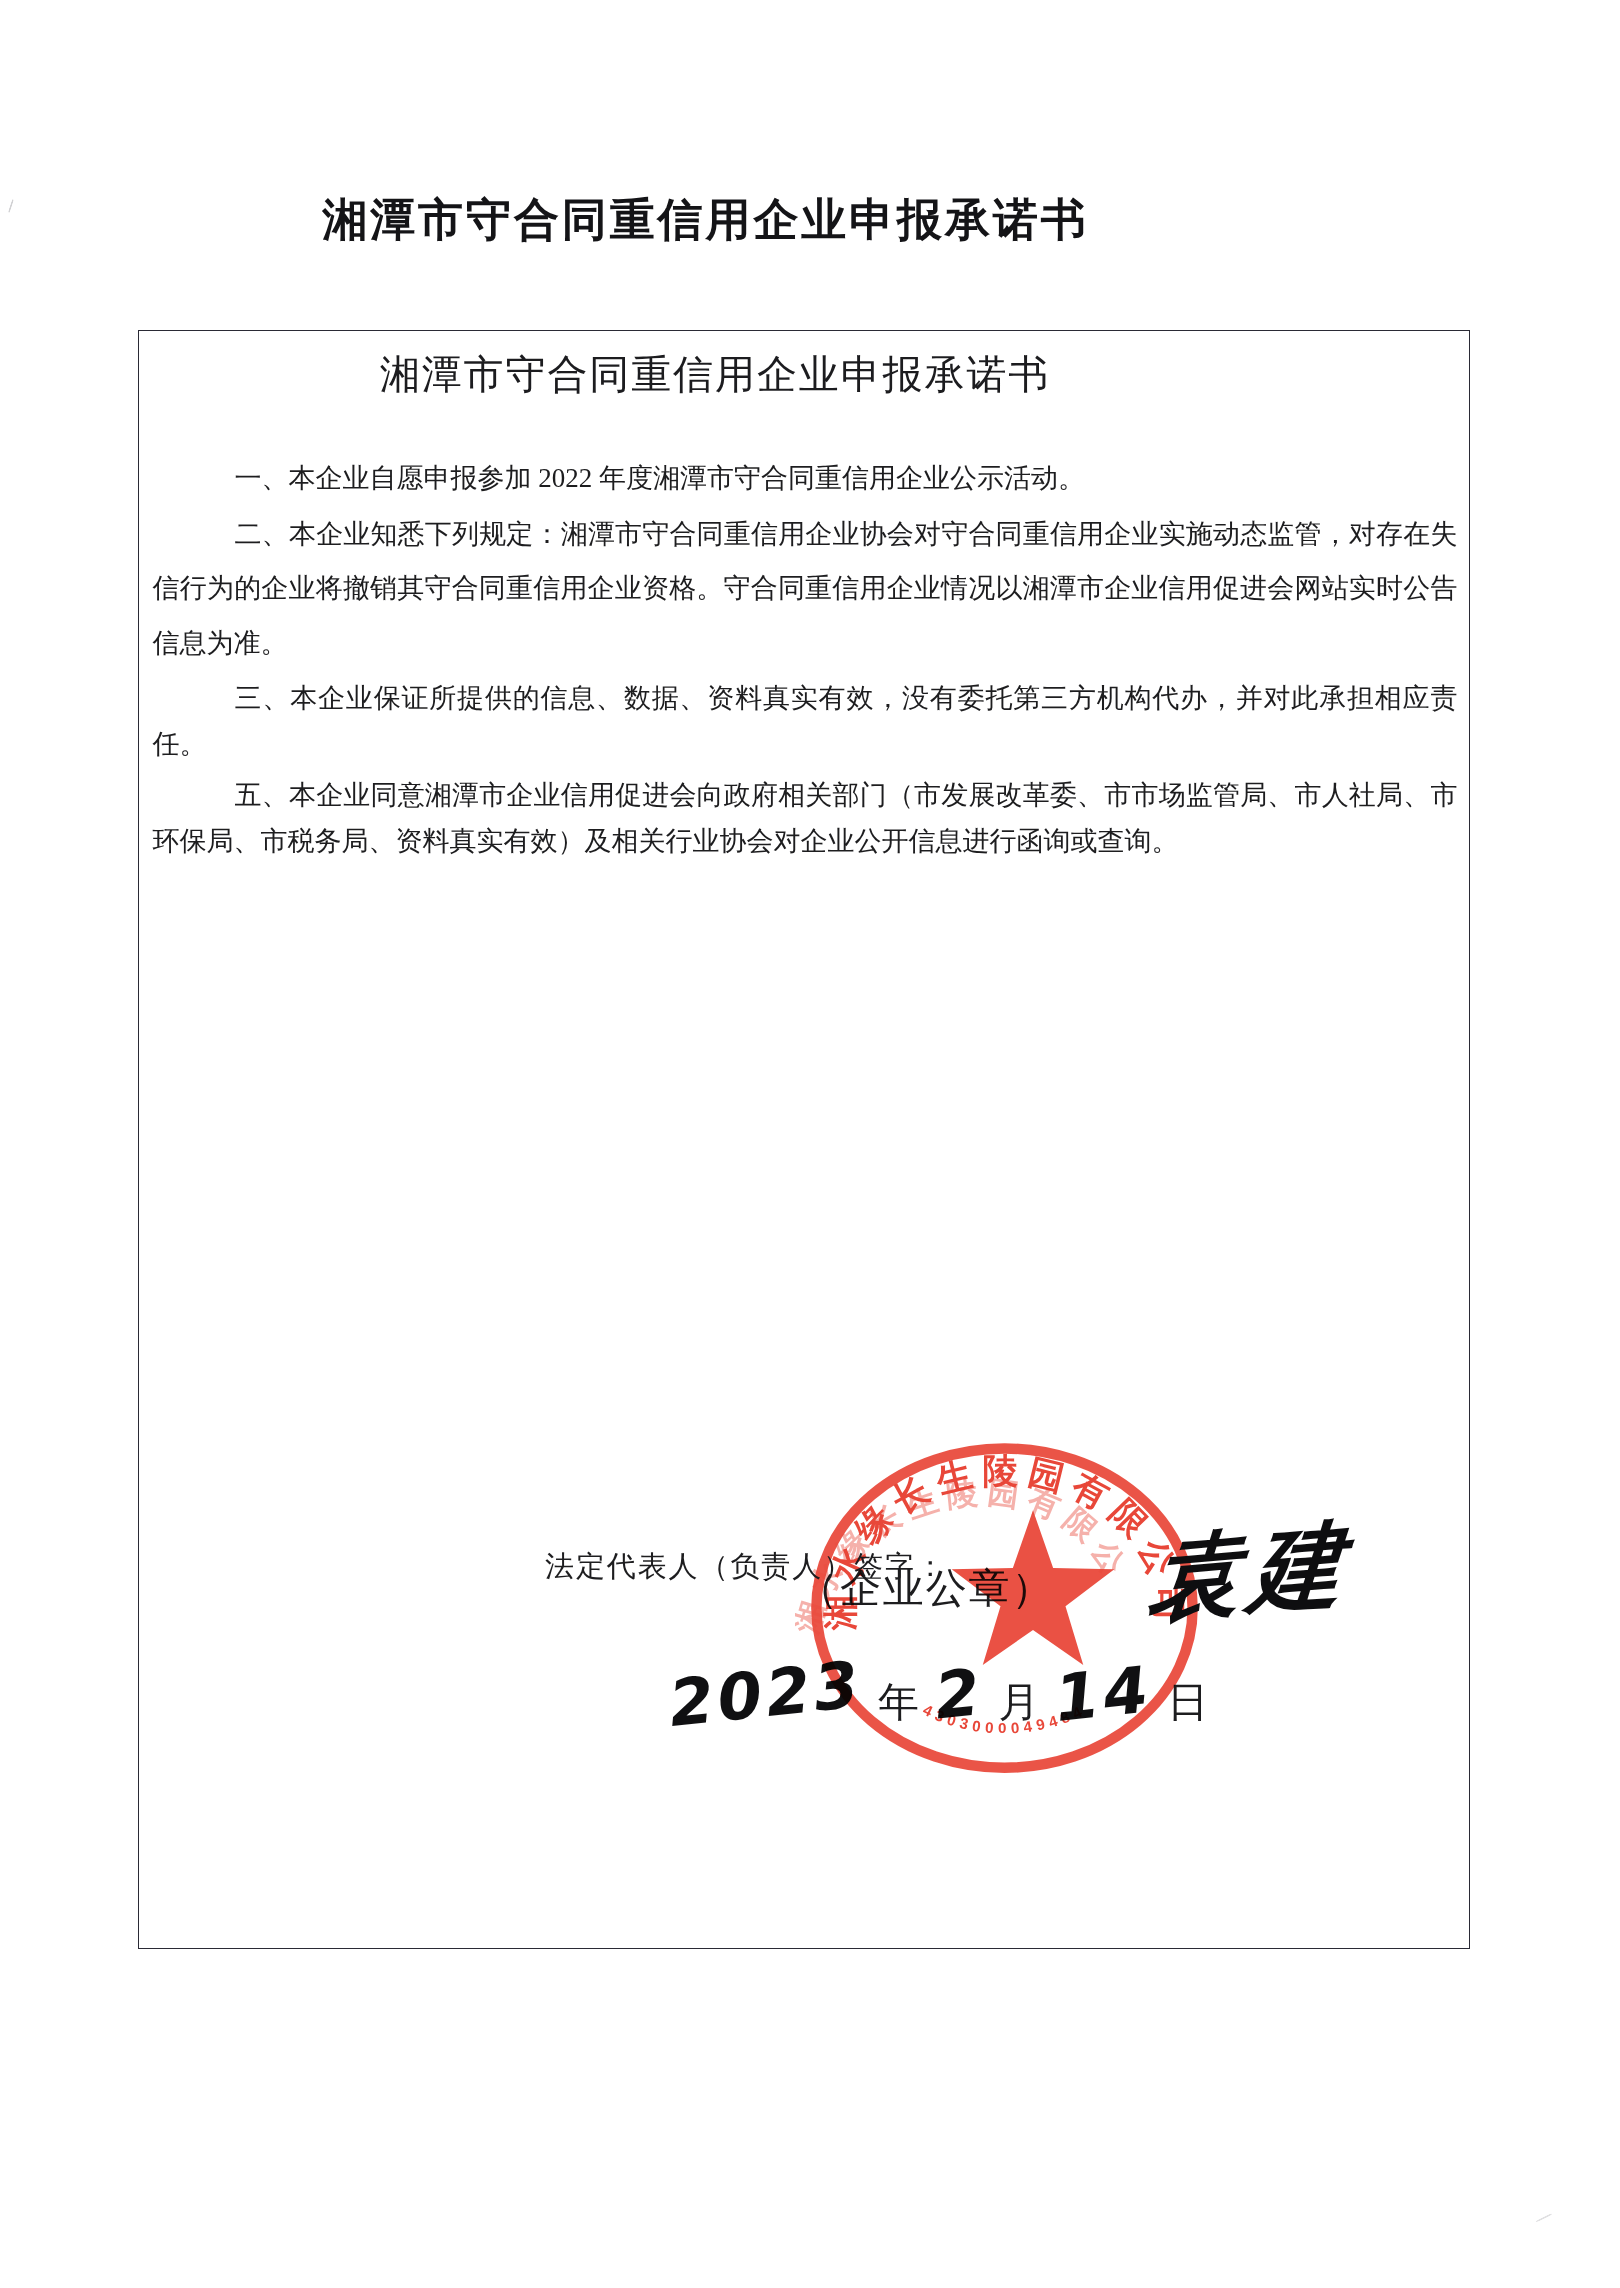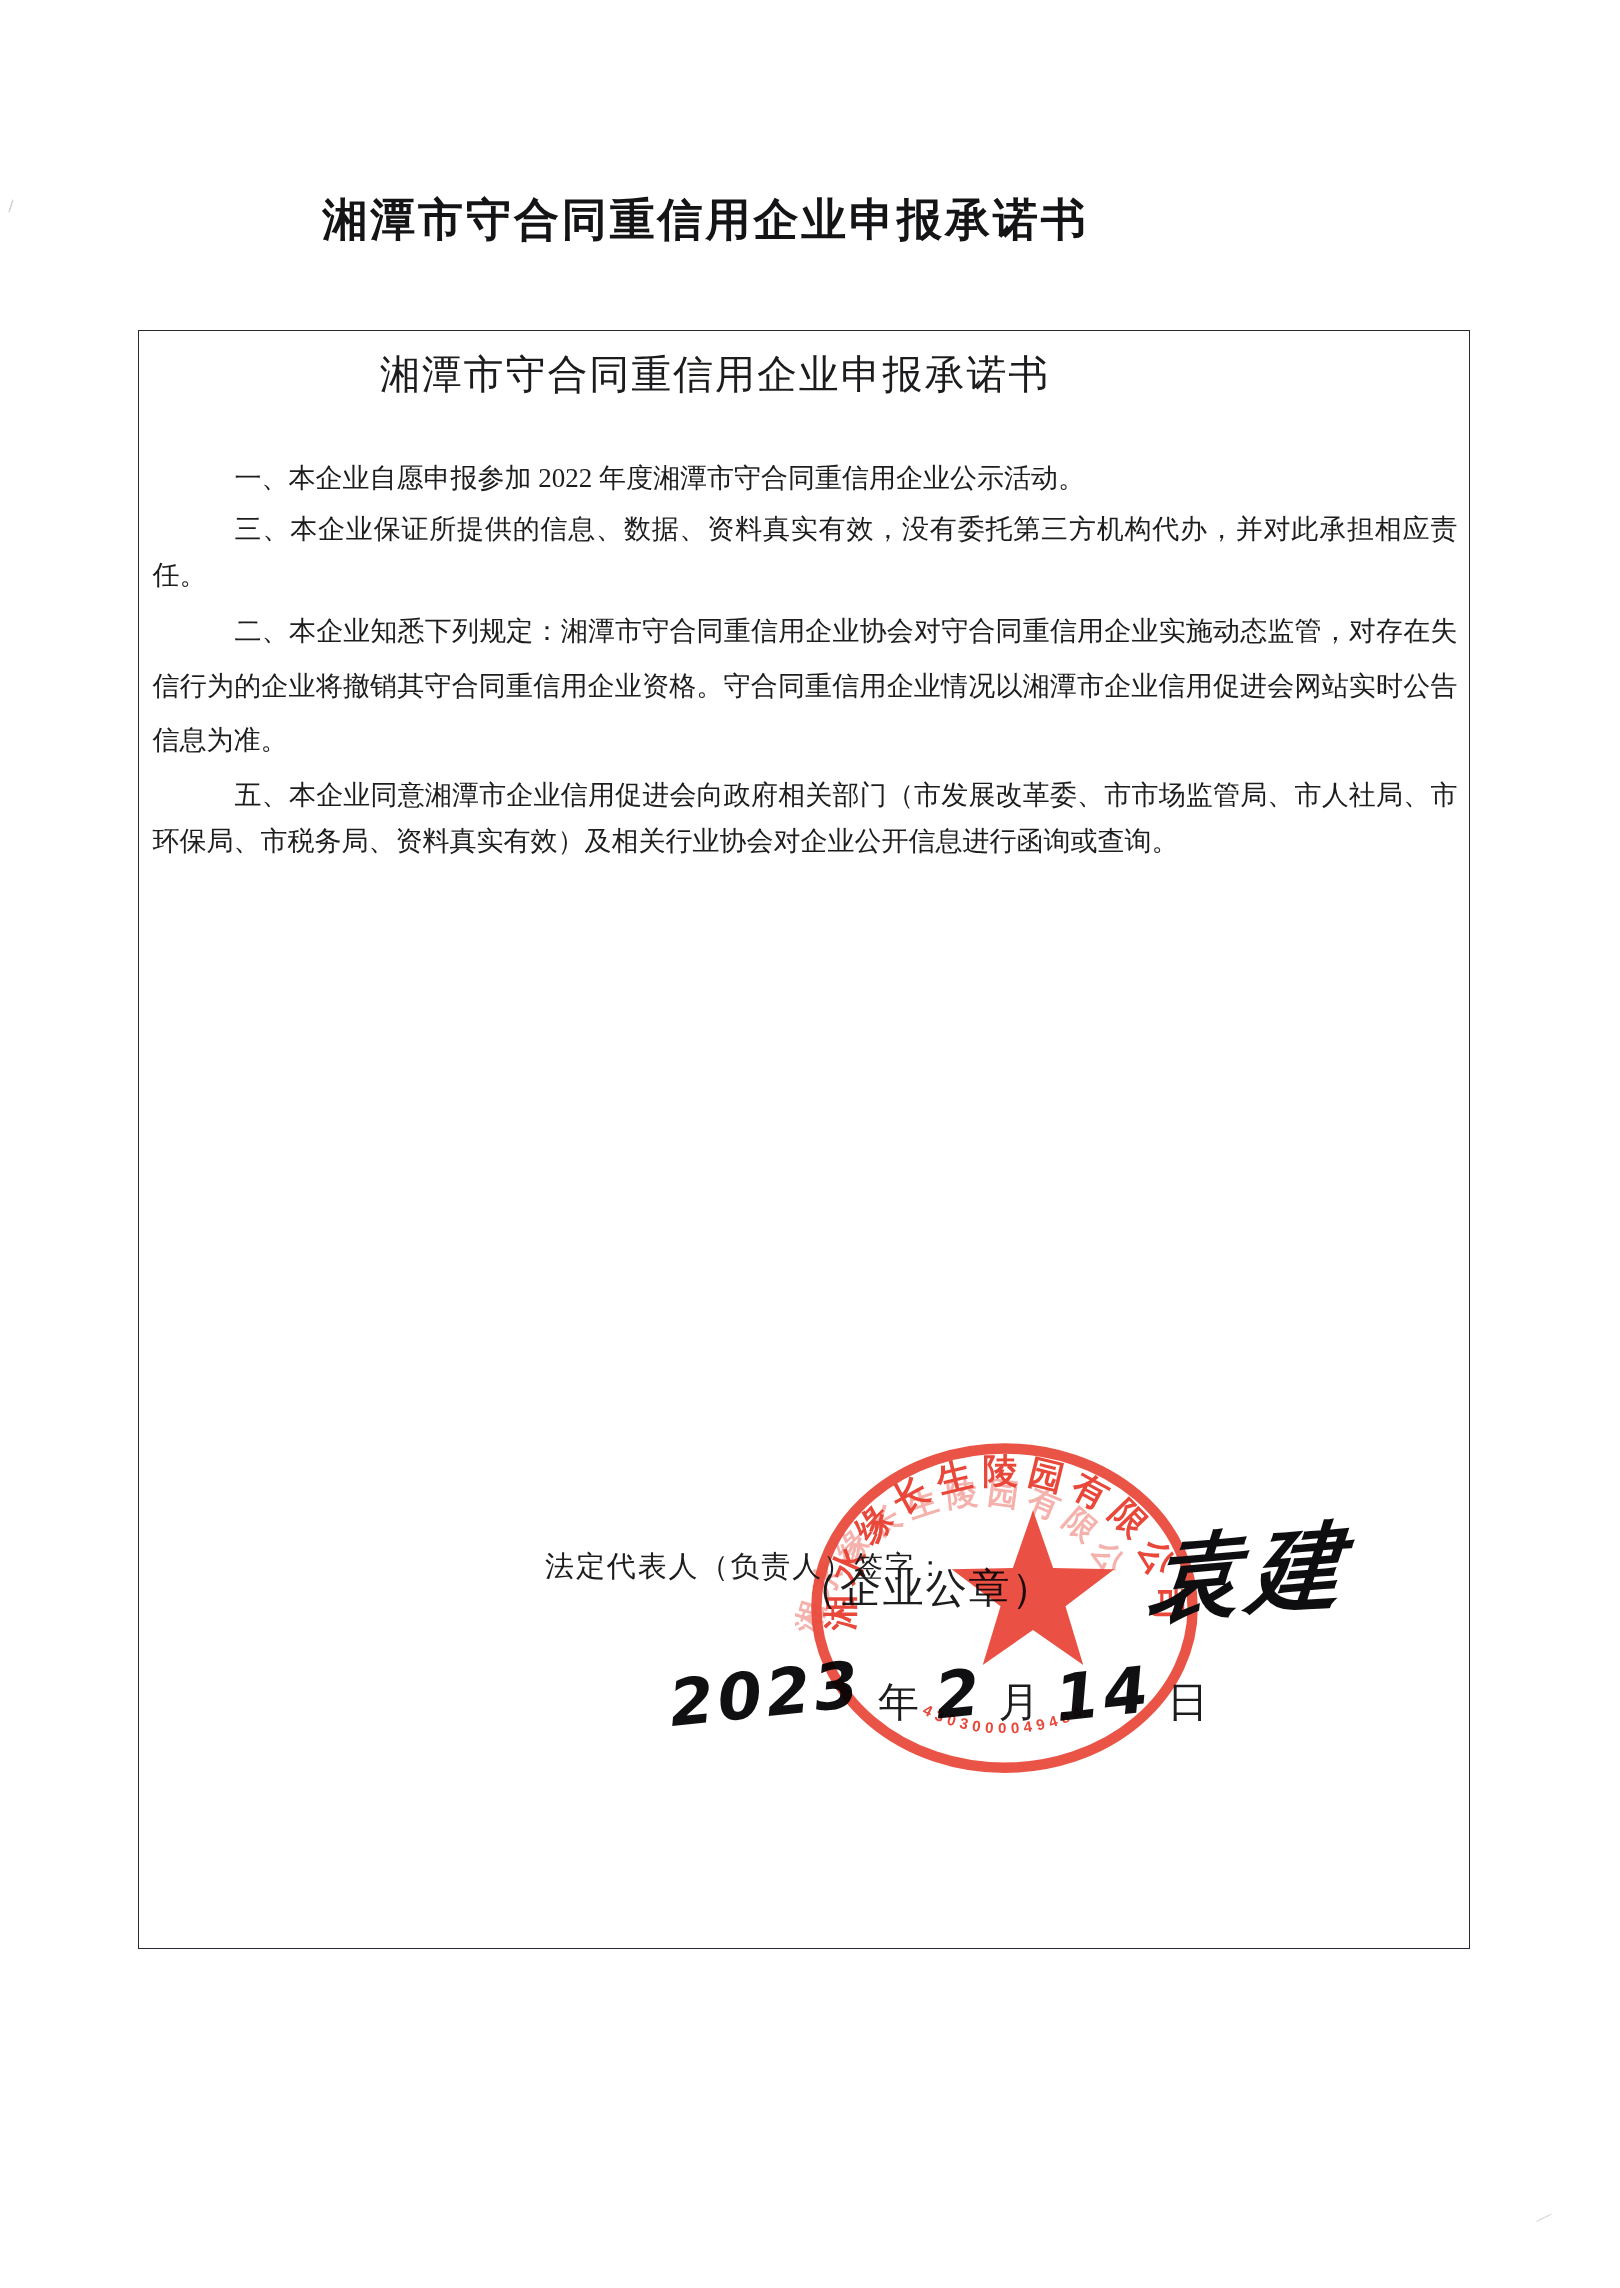--- a/index.html
+++ b/index.html
@@ -55,22 +55,22 @@
 
 <div class="page">
 
   <h1 class="main-title">湘潭市守合同重信用企业申报承诺书</h1>
 
   <div class="doc-box">
 
     <div class="box-title">湘潭市守合同重信用企业申报承诺书</div>
 
     <p class="para first">一、本企业自愿申报参加 2022 年度湘潭市守合同重信用企业公示活动。</p>
+    <p class="para loose">二、本企业知悉下列规定：湘潭市守合同重信用企业协会对守合同重信用企业实施动态监管，对存在失信行为的企业将撤销其守合同重信用企业资格。守合同重信用企业情况以湘潭市企业信用促进会网站实时公告信息为准。</p>
     <p class="para">三、本企业保证所提供的信息、数据、资料真实有效，没有委托第三方机构代办，并对此承担相应责任。</p>
-    <p class="para loose">二、本企业知悉下列规定：湘潭市守合同重信用企业协会对守合同重信用企业实施动态监管，对存在失信行为的企业将撤销其守合同重信用企业资格。守合同重信用企业情况以湘潭市企业信用促进会网站实时公告信息为准。</p>
     <p class="para">五、本企业同意湘潭市企业信用促进会向政府相关部门（市发展改革委、市市场监管局、市人社局、市环保局、市税务局、资料真实有效）及相关行业协会对企业公开信息进行函询或查询。</p>
 
     <div class="sig-label">法定代表人（负责人）签字：</div>
     <div class="sig-name">袁建</div>
     <div class="chop-note">（企业公章）</div>
 
     <div class="date-row">
       <span class="hand">2023</span><span class="printed">年</span><span class="hand">2</span><span class="printed">月</span><span class="hand">14</span><span class="printed">日</span>
     </div>
 

